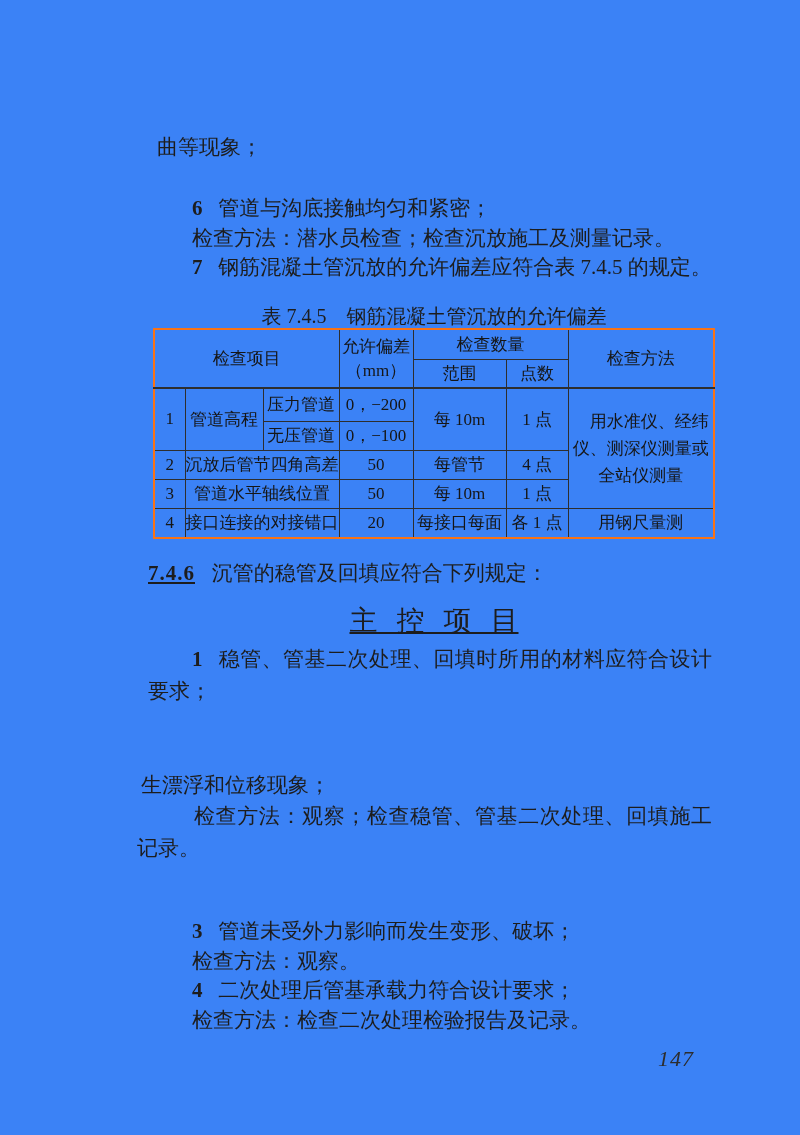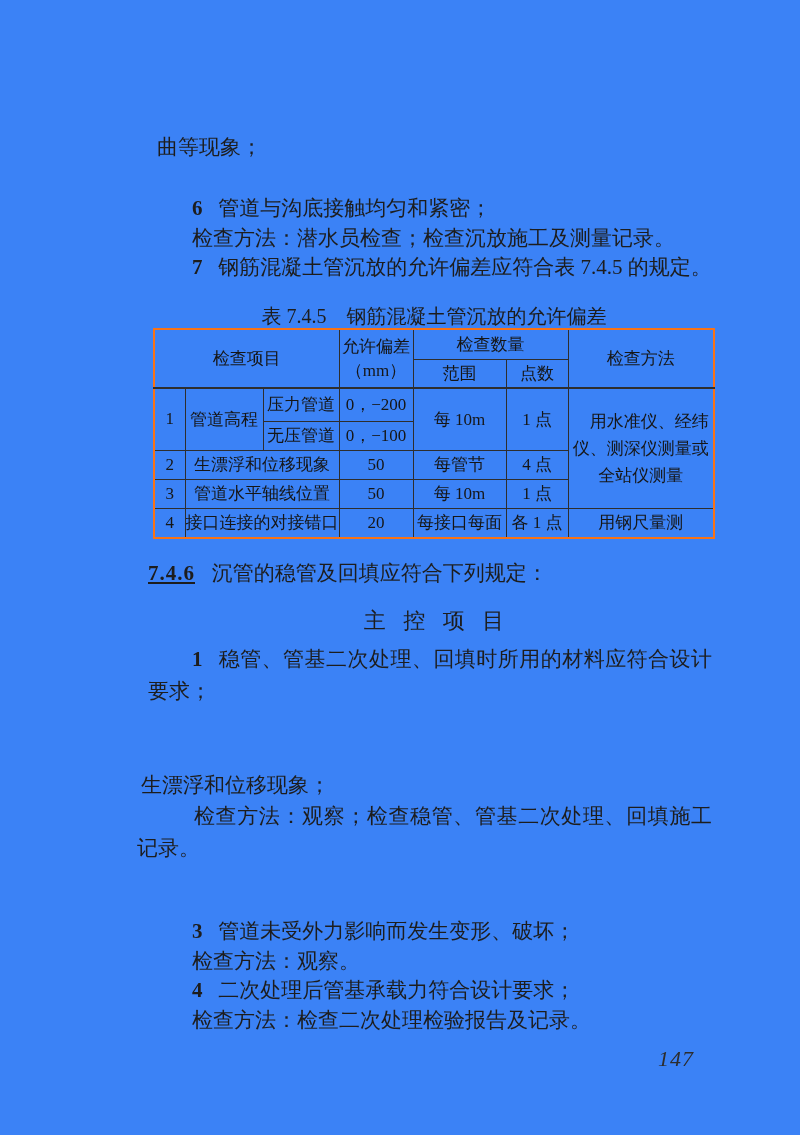--- a/index.html
+++ b/index.html
@@ -7,21 +7,21 @@
     position:relative;width:800px;height:1135px;margin:0 auto;
     background:#3b82f6;overflow:hidden;
     font-family:"Liberation Serif","DejaVu Serif",serif;
     color:#1d1d1d;
   }
   .line{position:absolute;font-size:21px;line-height:27px;white-space:nowrap;}
   .fill{white-space:normal;text-align:justify;text-align-last:justify;}
   .num{font-weight:bold;margin-right:0.75em;}
   .hnum{font-weight:bold;margin-right:0.8em;letter-spacing:1px;text-decoration:underline;}
   .centered{text-align:center;white-space:nowrap;}
-  .subhead{word-spacing:12px;font-size:22px;}
+  .subhead{word-spacing:12px;font-size:28px;text-decoration:underline;}
   .tbl-title{position:absolute;left:153px;top:291px;width:562px;text-align:center;
     font-weight:normal;font-size:20px;margin-top:12px;}
   table.spec{
     position:absolute;left:153px;top:328px;width:562px;
     border-collapse:collapse;table-layout:fixed;
     font-size:17px;
   }
   table.spec th,table.spec td{
     border:1px solid #2e2e2e;padding:0;margin:0;
     text-align:center;vertical-align:middle;
@@ -85,21 +85,21 @@
       <td rowspan="2">每 10m</td>
       <td rowspan="2">1 点</td>
       <td rowspan="4" class="method-cell">用水准仪、经纬仪、测深仪测量或全站仪测量</td>
     </tr>
     <tr style="height:29px">
       <td>无压管道</td>
       <td>0，−100</td>
     </tr>
     <tr style="height:29px">
       <td>2</td>
-      <td colspan="2">生漂浮和位移现象</td>
+      <td colspan="2">沉放后管节四角高差</td>
       <td>50</td>
       <td>每管节</td>
       <td>4 点</td>
     </tr>
     <tr style="height:29px">
       <td>3</td>
       <td colspan="2">管道水平轴线位置</td>
       <td>50</td>
       <td>每 10m</td>
       <td>1 点</td>

